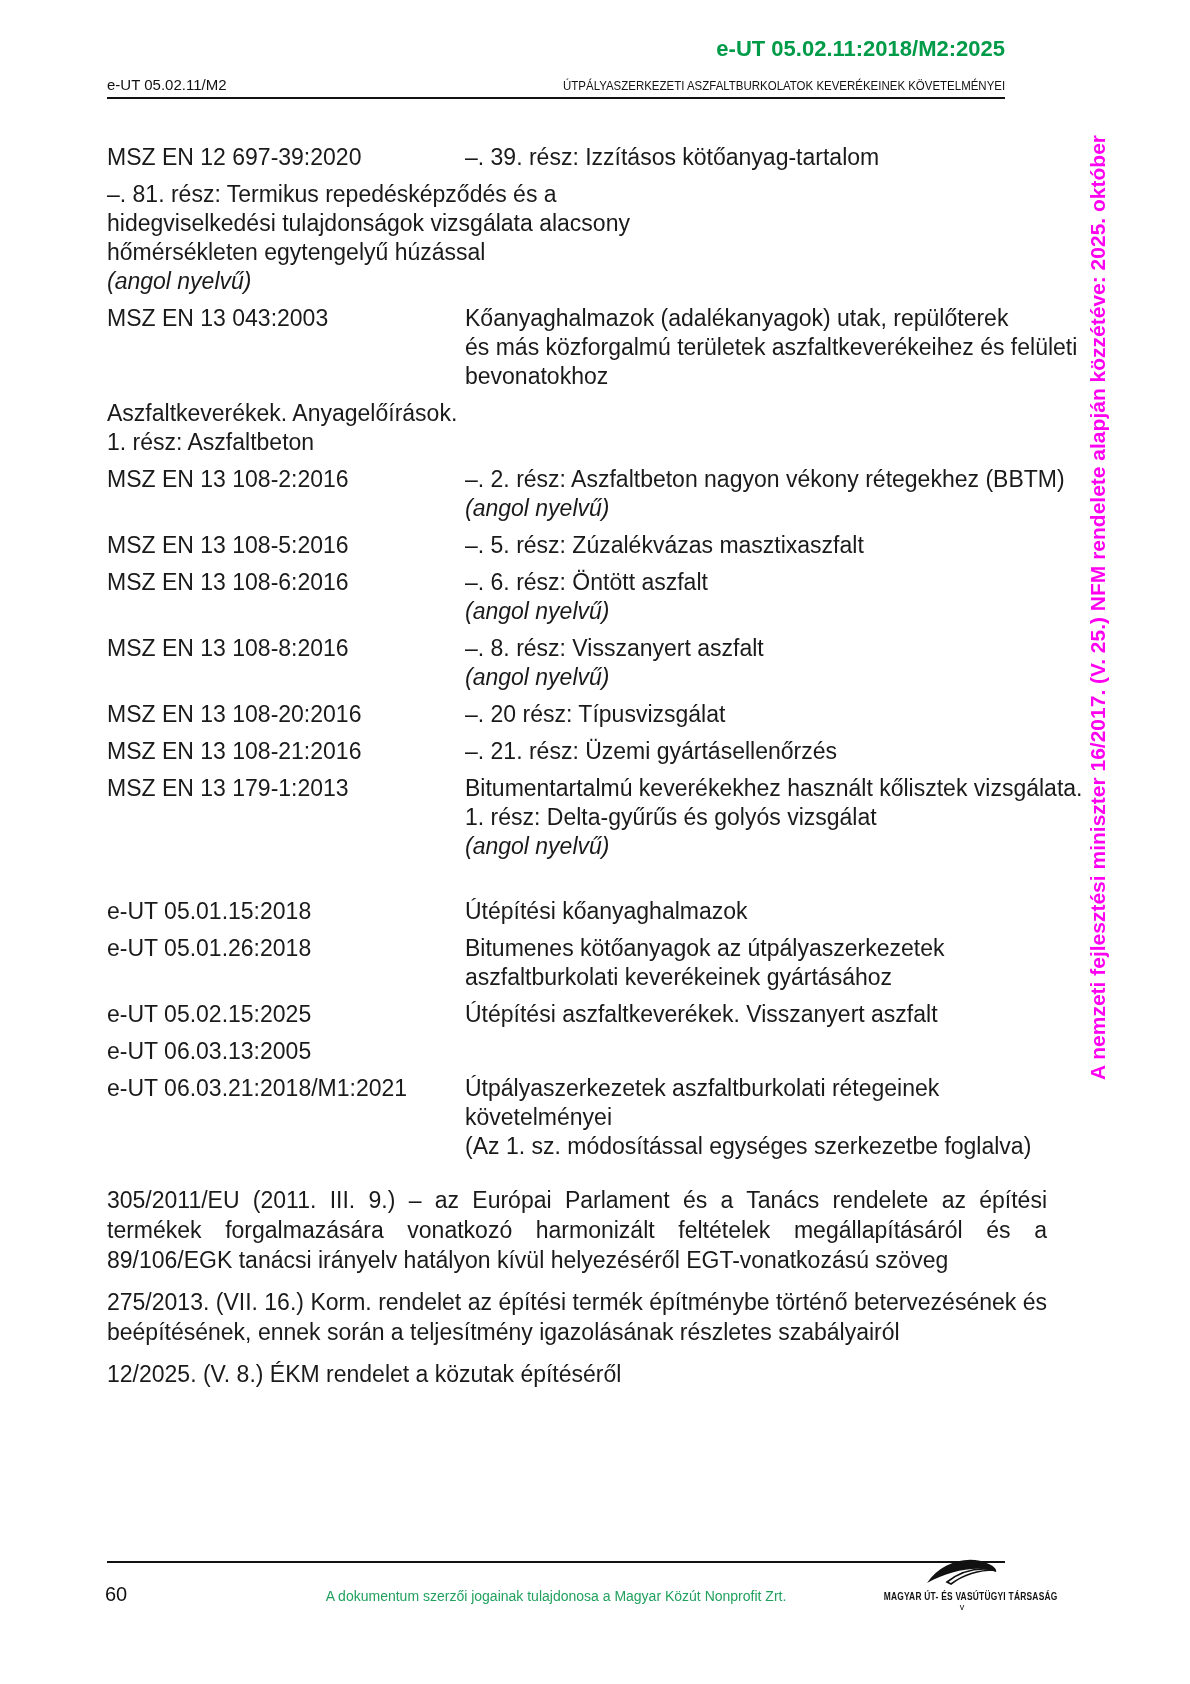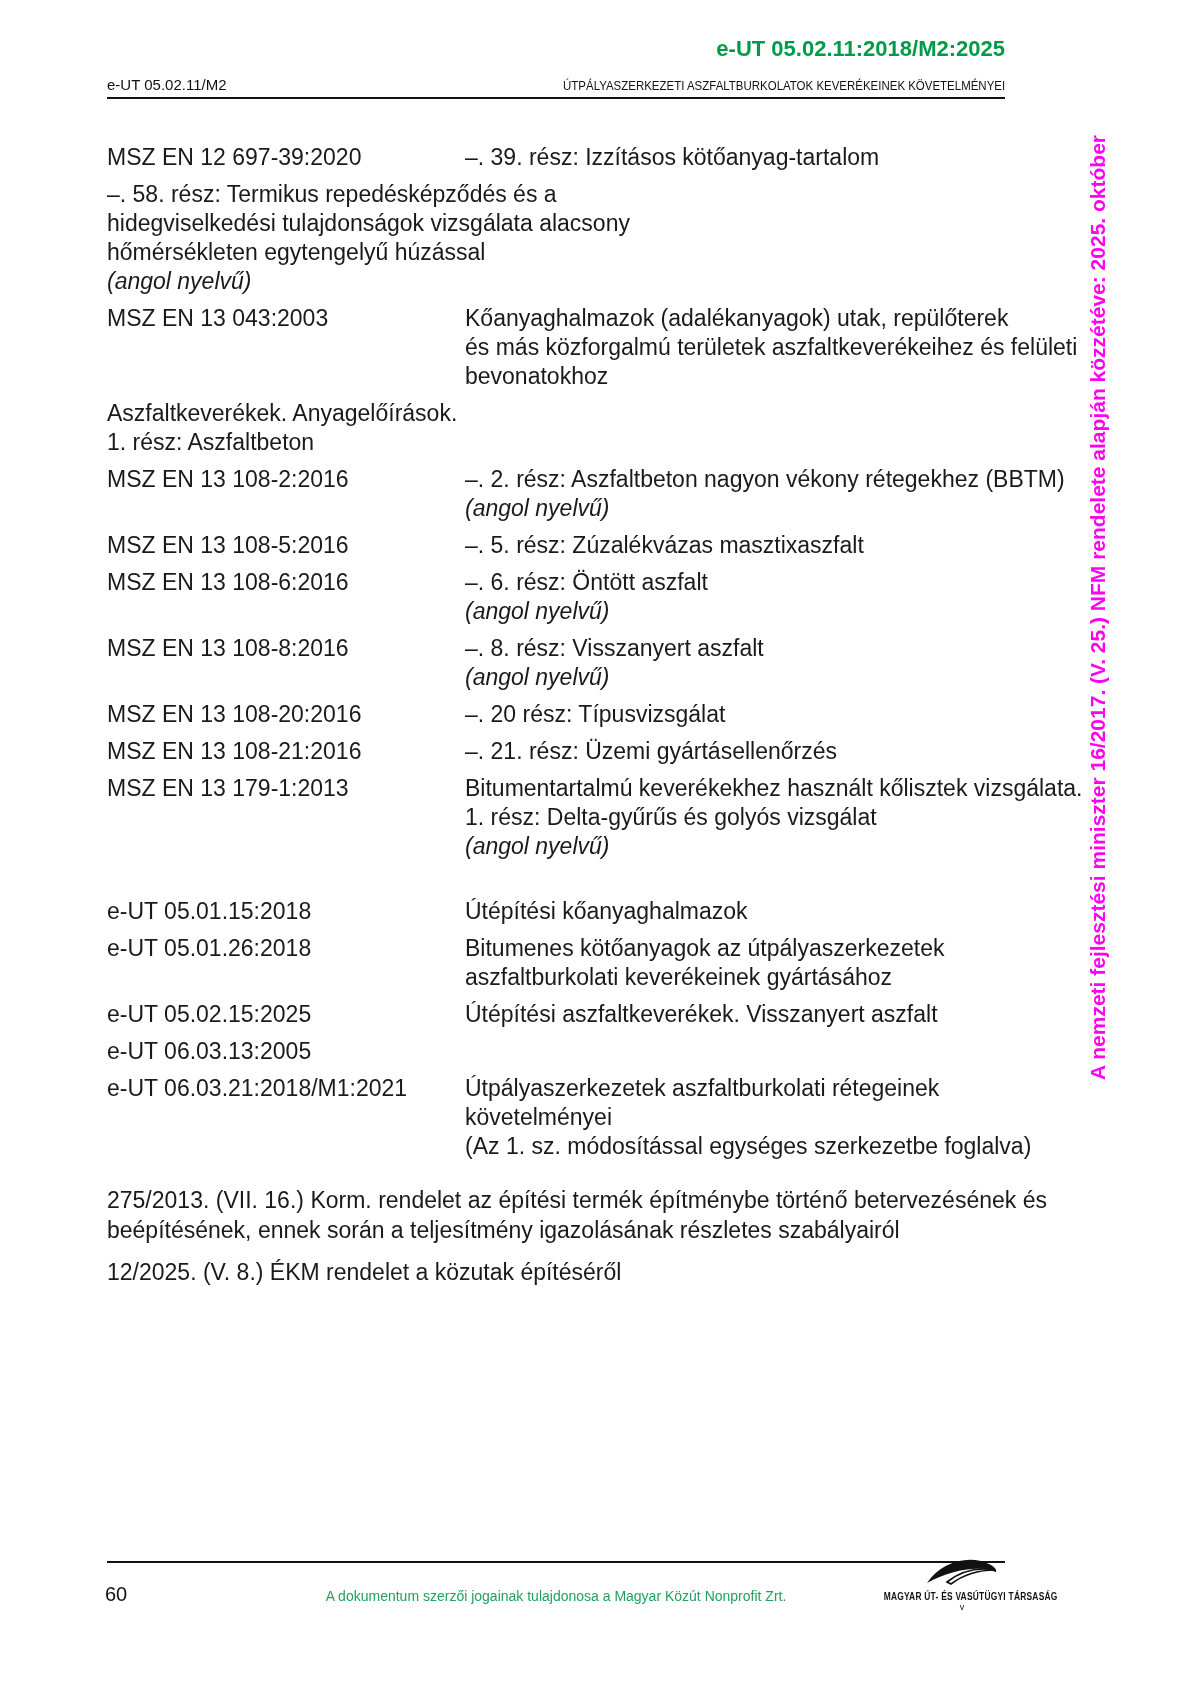--- a/index.html
+++ b/index.html
@@ -76,21 +76,21 @@
   <div class="content">
     <div id="msz-list">
         <div class="std-row">
           <div class="std-code">MSZ EN 12 697-39:2020</div>
           <div class="std-desc">
             <div>–. 39. rész: Izzításos kötőanyag-tartalom</div>
           </div>
         </div>
         <div class="std-row">
           <div class="std-desc">
-            <div>–. 58. rész: Termikus repedésképződés és a</div>
+            <div>–. 81. rész: Termikus repedésképződés és a</div>
             <div>hidegviselkedési tulajdonságok vizsgálata alacsony</div>
             <div>hőmérsékleten egytengelyű húzással</div>
             <div class="it">(angol nyelvű)</div>
           </div>
         </div>
         <div class="std-row">
           <div class="std-code">MSZ EN 13 043:2003</div>
           <div class="std-desc">
             <div>Kőanyaghalmazok (adalékanyagok) utak, repülőterek</div>
             <div>és más közforgalmú területek aszfaltkeverékeihez és felületi</div>
@@ -177,20 +177,21 @@
         <div class="std-row">
           <div class="std-code">e-UT 06.03.21:2018/M1:2021</div>
           <div class="std-desc">
             <div>Útpályaszerkezetek aszfaltburkolati rétegeinek</div>
             <div>követelményei</div>
             <div>(Az 1. sz. módosítással egységes szerkezetbe foglalva)</div>
           </div>
         </div>
       </div>
     <div class="paras">
+      <p>305/2011/EU (2011. III. 9.) – az Európai Parlament és a Tanács rendelete az építési termékek forgalmazására vonatkozó harmonizált feltételek megállapításáról és a 89/106/EGK tanácsi irányelv hatályon kívül helyezéséről EGT-vonatkozású szöveg</p>
       <p>275/2013. (VII. 16.) Korm. rendelet az építési termék építménybe történő betervezésének és beépítésének, ennek során a teljesítmény igazolásának részletes szabályairól</p>
       <p>12/2025. (V. 8.) ÉKM rendelet a közutak építéséről</p>
     </div>
   </div>
 
   <div class="vertical-note" style="color: rgb(255, 0, 240);">A nemzeti fejlesztési miniszter 16/2017. (V. 25.) NFM rendelete alapján közzétéve: 2025. október</div>
 
   <div class="footer-rule"></div>
   <div class="page-number">60</div>
   <div class="footer-copyright" style="color: rgb(34, 161, 94);">A dokumentum szerzői jogainak tulajdonosa a Magyar Közút Nonprofit Zrt.</div>

